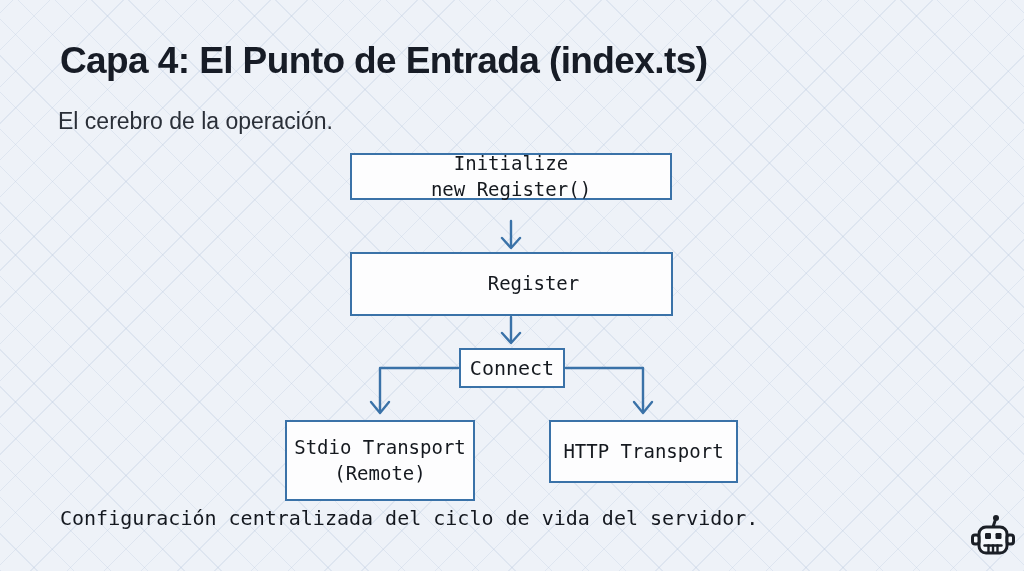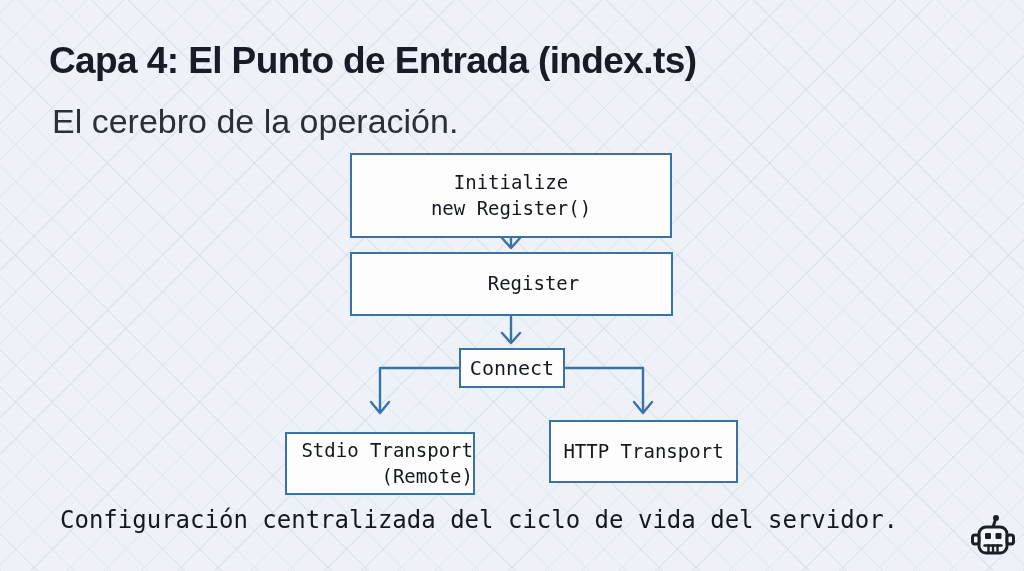--- a/index.html
+++ b/index.html
@@ -9,32 +9,32 @@
     height: 571px;
     overflow: hidden;
     background-color: #eef2f8;
     background-image:
       repeating-linear-gradient(45deg,  rgba(186,201,222,0.30) 0 1px, transparent 1px 26px),
       repeating-linear-gradient(-45deg, rgba(186,201,222,0.30) 0 1px, transparent 1px 26px);
     font-family: "Liberation Sans", sans-serif;
   }
   .title {
     position: absolute;
-    left: 49px; top: 40px;
+    left: 60px; top: 40px;
     margin: 0;
     font-size: 37px;
     font-weight: 700;
     letter-spacing: -0.6px;
     color: #171c26;
   }
   .subtitle {
     position: absolute;
     left: 52px; top: 102px;
-    margin: 0;
-    font-size: 34px;
+    margin: 6px;
+    font-size: 23px;
     font-weight: 400;
     color: #2a2f38;
   }
   .connectors {
     position: absolute;
     left: 0; top: 0;
     pointer-events: none;
   }
   .node {
     position: absolute;
@@ -43,32 +43,32 @@
     border: 2px solid var(--node-border, #3a72a8);
     display: flex;
     flex-direction: column;
     align-items: center;
     justify-content: center;
     font-family: "DejaVu Sans Mono", monospace;
     color: var(--node-text, #15191f);
     line-height: 1.35;
   }
   .node span { font-size: 19px; white-space: nowrap; }
-  .node-initialize { left: 350px; top: 153px; width: 322px; height: 85px; }
+  .node-initialize { left: 350px; top: 153px; width: 322px; height: 47px; }
   .node-register   { left: 350px; top: 252px; width: 323px; height: 64px; padding-left: 44px; }
   .node-connect    { left: 459px; top: 348px; width: 106px; height: 40px; align-items: center; }
   .node-connect span { font-size: 20px; }
-  .node-stdio      { left: 285px; top: 432px; width: 190px; height: 63px; align-items: flex-end; }
+  .node-stdio      { left: 285px; top: 420px; width: 190px; height: 81px; }
   .node-http       { left: 549px; top: 420px; width: 189px; height: 63px; justify-content: center; }
   .caption {
     position: absolute;
     left: 60px; top: 506px;
     margin: 0;
     font-family: "DejaVu Sans Mono", monospace;
-    font-size: 24px;
+    font-size: 20px;
     color: #14181f;
     white-space: nowrap;
   }
   .watermark {
     position: absolute;
     right: 8px; bottom: 8px;
     width: 46px; height: 52px;
   }
 </style>
 </head>

